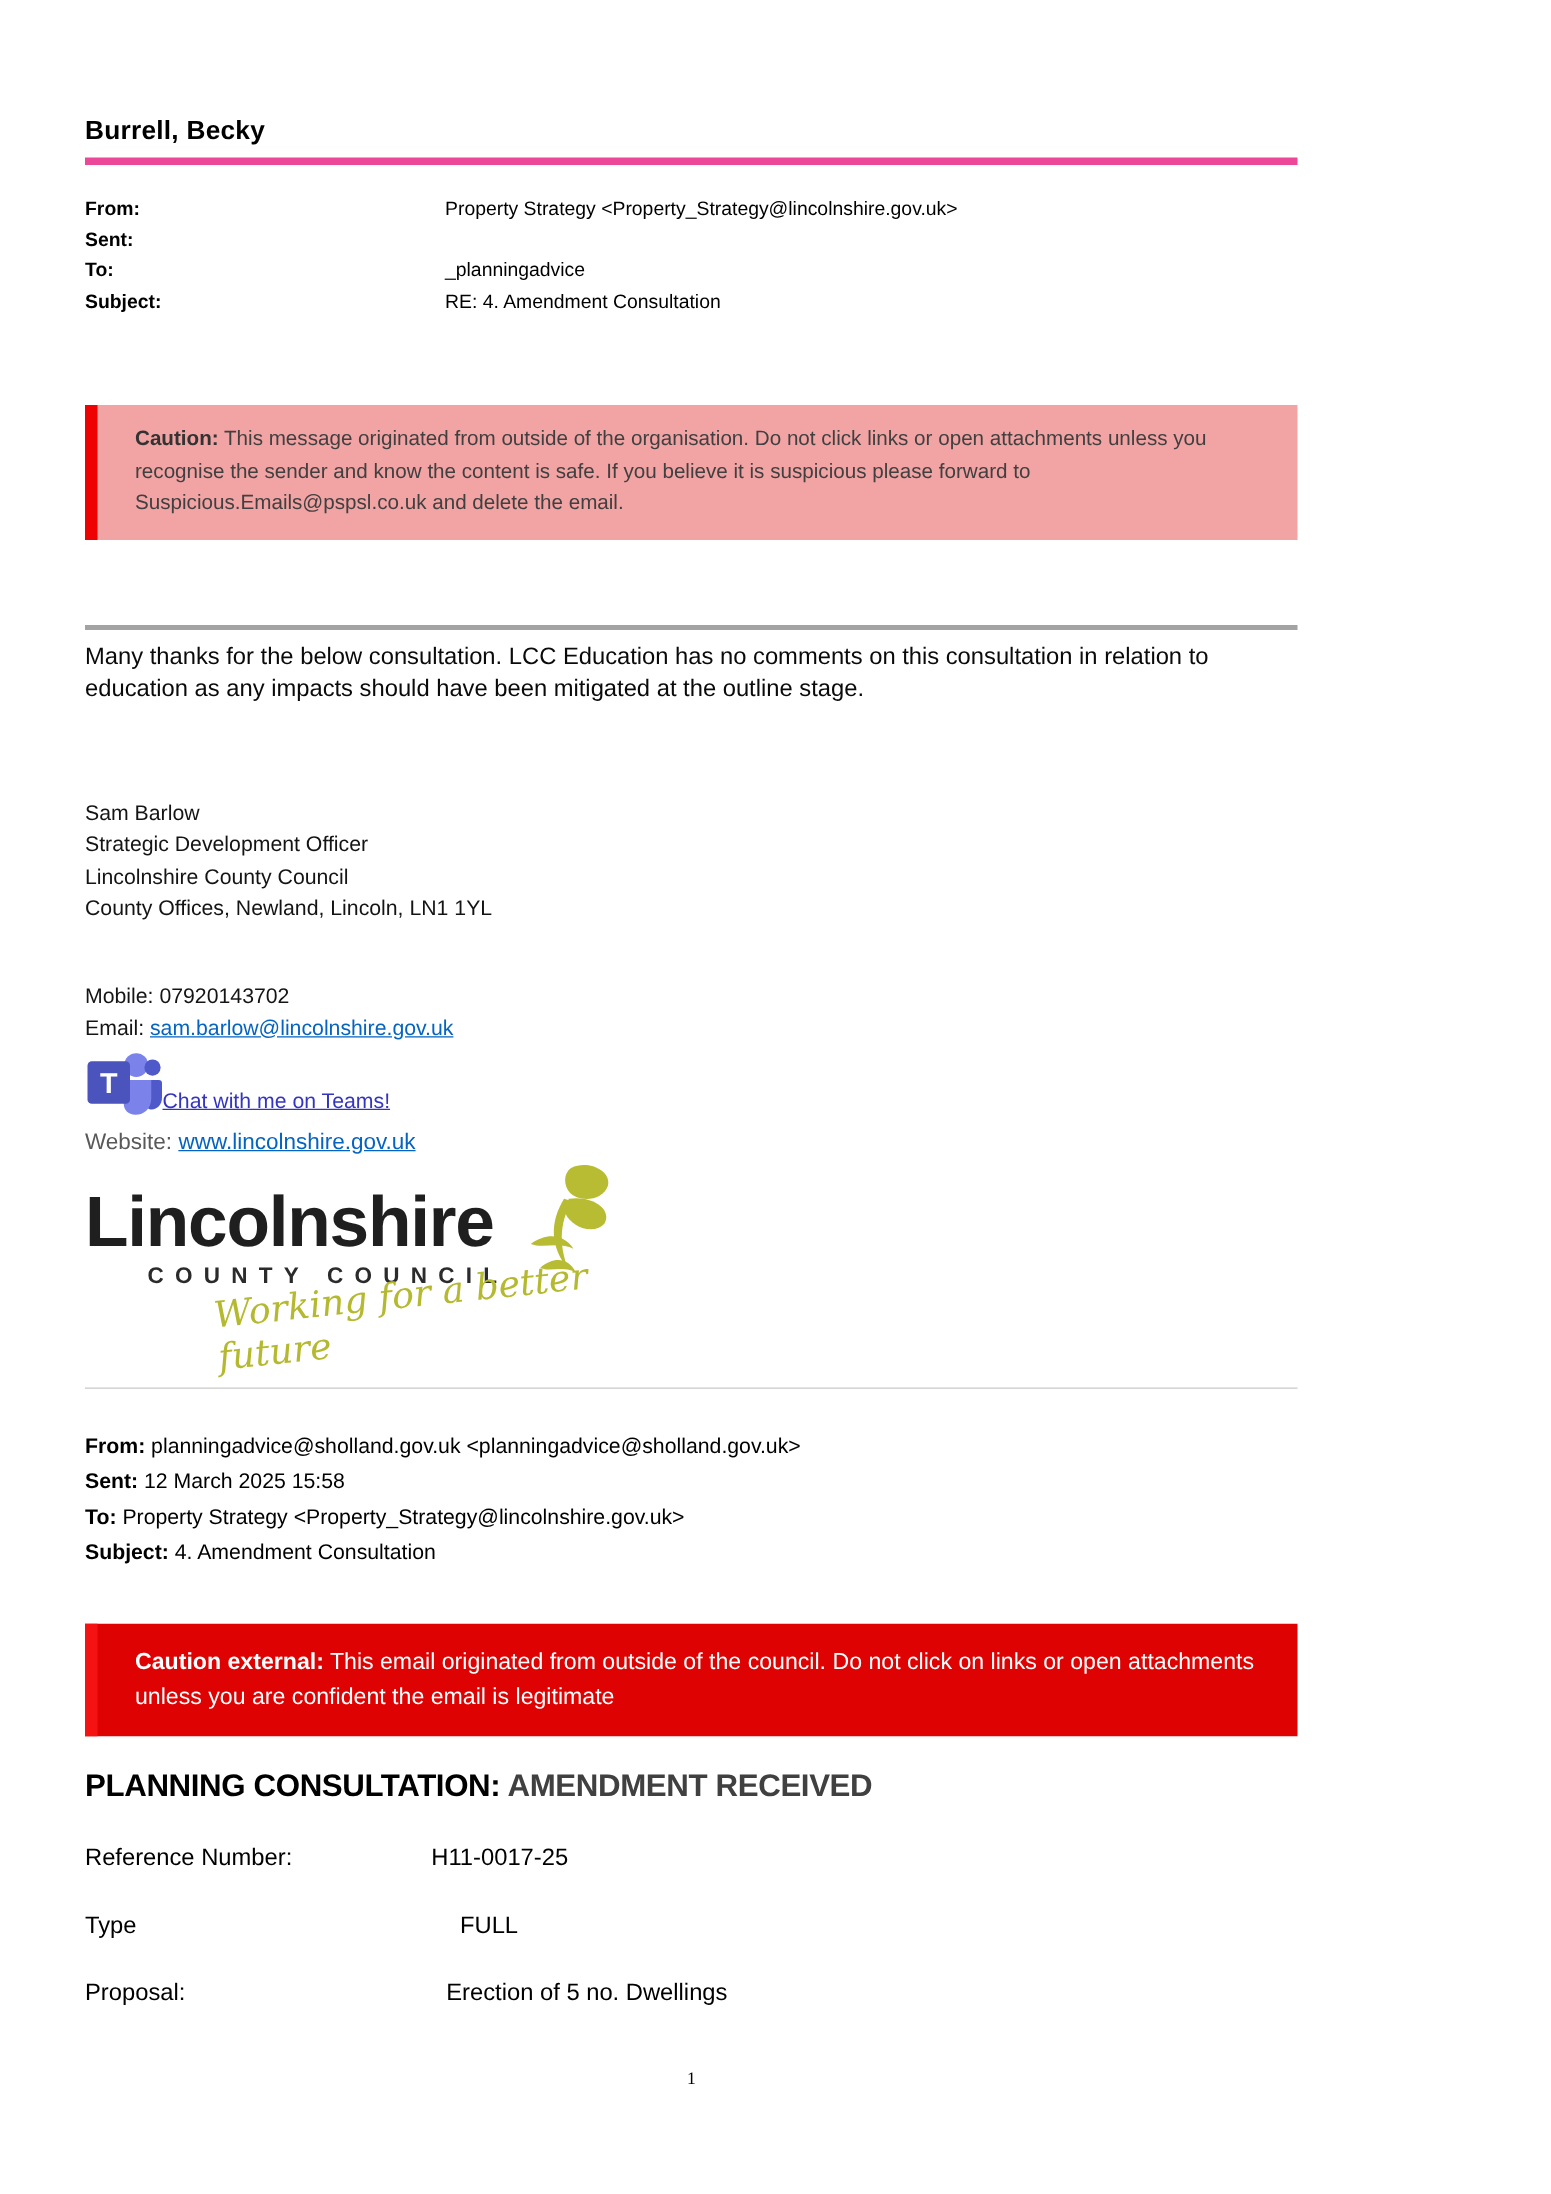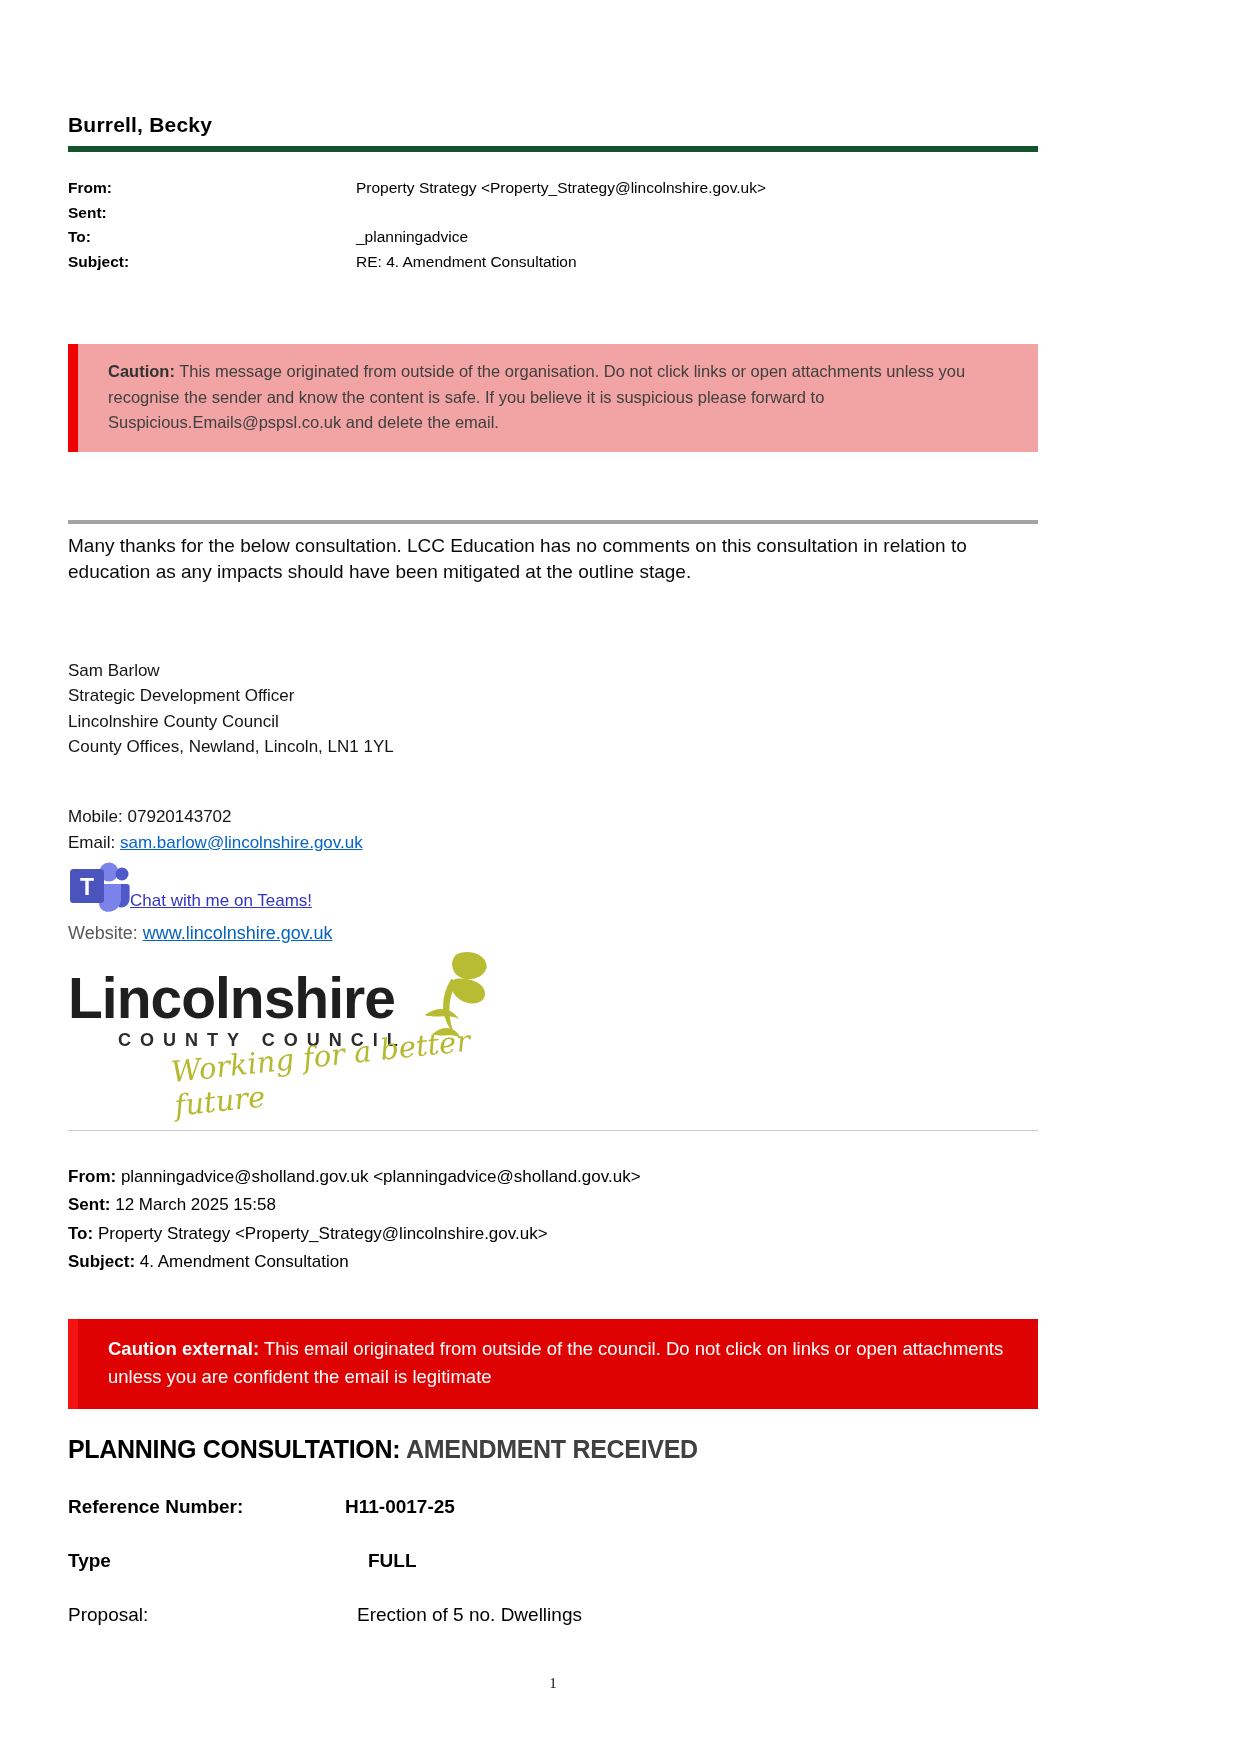--- a/index.html
+++ b/index.html
@@ -3,21 +3,21 @@
 <meta charset="utf-8">
 <style>
   html,body{margin:0;padding:0;background:#ffffff;}
   .page{position:relative;width:1241px;height:1755px;background:#fff;overflow:hidden;
         font-family:"Liberation Sans",sans-serif;color:#000;}
   .content{margin-left:68px;width:970px;}
 
   
   .recipient-wrap{padding-top:93px;border-bottom:0;}
   .recipient{font-size:21px;font-weight:700;letter-spacing:.2px;padding-bottom:9px;
-             border-bottom:6px solid #14532d;margin-top:20px;}
+             border-bottom:6px solid #ec4899;}
 
   
   .fields{margin-top:24px;}
   .frow{display:flex;font-size:15.5px;line-height:24.5px;}
   .frow .lab{width:288px;font-weight:700;flex:none;}
   .frow .val{flex:1;}
 
   
   .pinkbox{margin-top:70px;background:#F2A3A3;border-left:10px solid #EE0202;
            padding:15px 28px 16px 30px;font-size:16.5px;line-height:25.5px;color:#404040;}
@@ -56,21 +56,21 @@
   .redbox{margin-top:42px;background:#DF0202;border-left:10px solid #F51212;color:#fff;
           padding:16px 12px 18px 30px;font-size:18.5px;line-height:28px;}
 
   
   .heading{margin-top:26px;font-size:25px;font-weight:700;letter-spacing:-.3px;}
   .heading .orange{color:#404040;}
 
   
   .kvrow{display:flex;font-size:19px;margin-top:32px;}
   .kvrow .klab{flex:none;}
-  .kv-bold{font-weight:700;align-items:flex-end;}
+  .kv-bold{font-weight:400;align-items:flex-end;}
   .w-ref{width:277px;}
   .w-type{width:300px;}
   .w-prop{width:289px;}
 
   .pageno{margin-top:50px;text-align:center;font-family:"Liberation Serif",serif;font-size:14px;color:#000;}
 </style>
 </head>
 <body>
 
 <div class="page">

